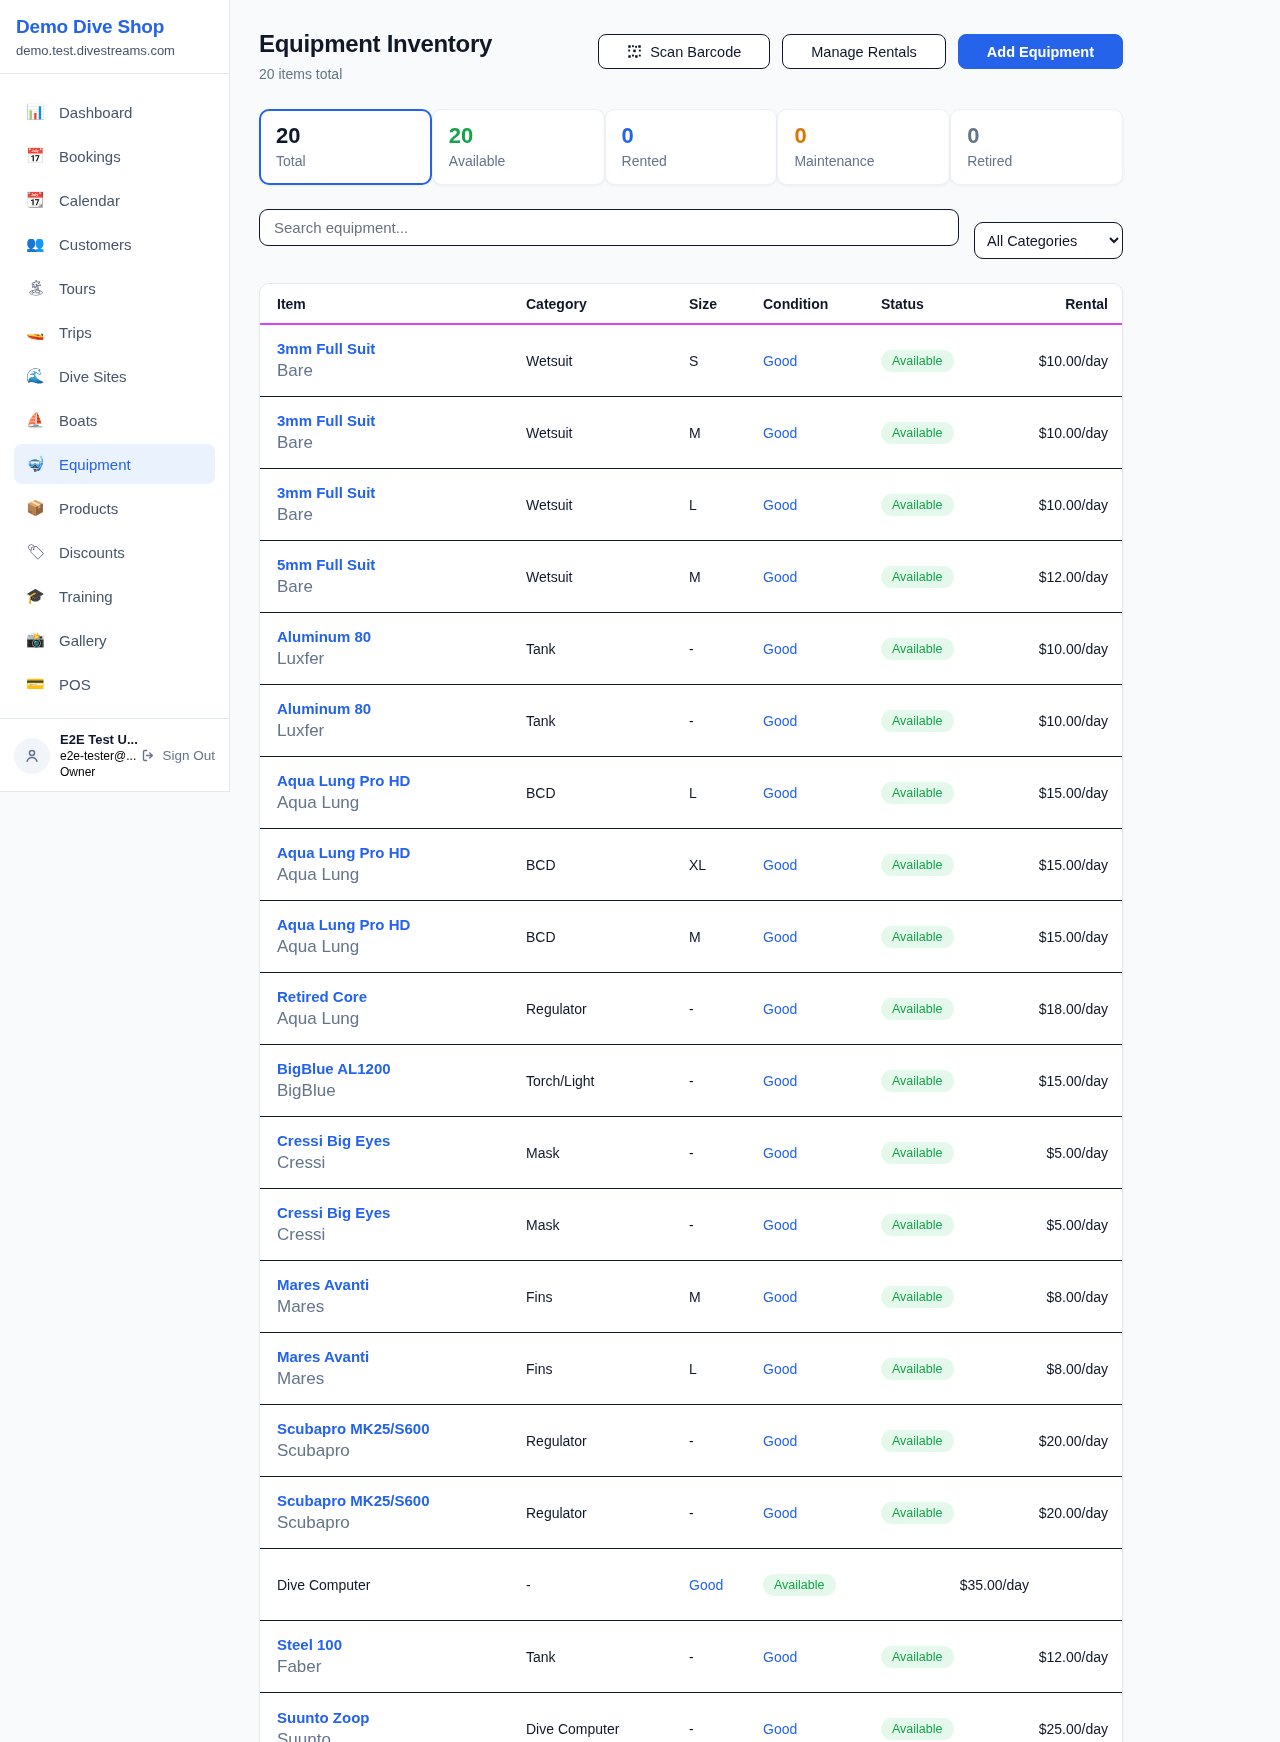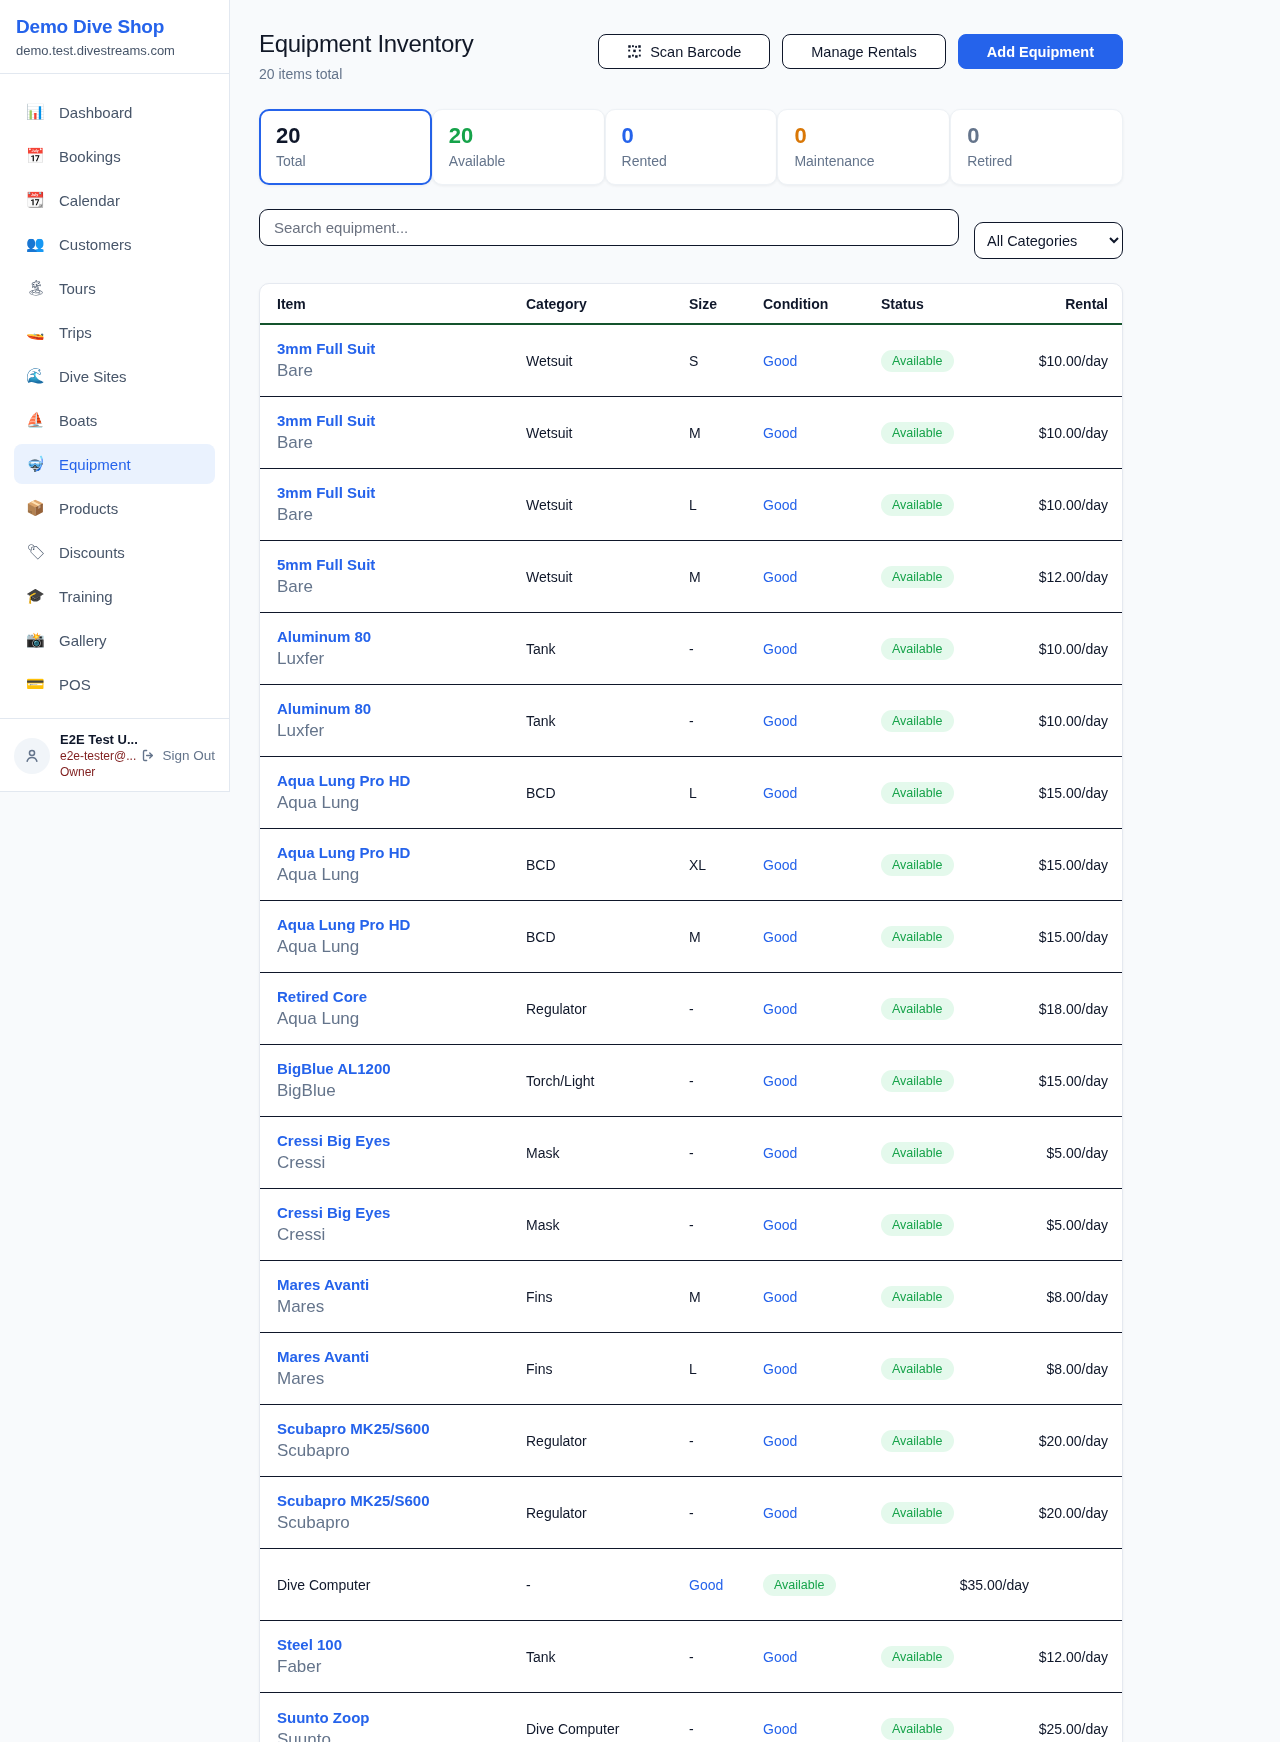--- a/index.html
+++ b/index.html
@@ -38,32 +38,32 @@
     border-top: 1px solid #e2e8f0;
     padding: 13px 14px; display: flex; align-items: center; gap: 10px;
   }
   .avatar {
     width: 36px; height: 36px; border-radius: 50%;
     background: #f1f5f9; display: flex; align-items: center; justify-content: center;
     flex: 0 0 36px;
   }
   .user-meta { flex: 1; min-width: 0; }
   .user-name { font-size: 13px; font-weight: 700; color: #0f172a; white-space: nowrap; }
-  .user-email, .user-role { font-size: 12px; color: #7f1d1d; margin-top: 2px; white-space: nowrap; }
+  .user-email, .user-role { font-size: 12px; color: #000000; margin-top: 2px; white-space: nowrap; }
   .signout {
     display: flex; align-items: center; gap: 6px;
     background: none; border: none; color: #64748b; font-size: 13.5px;
     font-family: inherit; cursor: pointer; padding: 0; white-space: nowrap;
   }
 
   
   main { flex: 1; }
   .content { width: 864px; margin: 0 0 0 29px; }
   .page-head { display: flex; justify-content: space-between; align-items: flex-start; margin-top: 30px; }
-  h1 { font-size: 24px; font-weight: 400; letter-spacing: -.3px; color: #111827; }
+  h1 { font-size: 24px; font-weight: 700; letter-spacing: -.3px; color: #111827; }
   .items-total { font-size: 14px; color: #64748b; margin-top: 8px; }
   .head-actions { display: flex; gap: 12px; margin-top: 4px; }
   .btn {
     height: 35px; padding: 0 28px; border-radius: 8px;
     border: 1.5px solid #0f172a; background: #fff;
     font-size: 14.5px; font-weight: 500; color: #0f172a;
     font-family: inherit; cursor: pointer;
     display: flex; align-items: center; gap: 8px;
   }
   .btn.primary { background: #2563eb; border-color: #2563eb; color: #fff; font-weight: 600; }
@@ -95,21 +95,21 @@
   .table-card {
     margin-top: 24px; background: #fff; border-radius: 10px;
     border: 1px solid #e5e9f0; box-shadow: 0 1px 3px rgba(15,23,42,.05);
     overflow: hidden;
   }
   .grid-row {
     display: grid;
     grid-template-columns: 249px 163px 74px 118px 148px 1fr;
     padding: 0 14px 0 17px; align-items: center;
   }
-  .thead { height: 41px; border-bottom: 2px solid #14532d; }
+  .thead { height: 41px; border-bottom: 2px solid #d946ef; }
   .thead .th { font-size: 14px; font-weight: 700; color: #0f172a; }
   .thead .th:last-child { text-align: right; }
   .trow { height: 72px; border-bottom: 1.5px solid #0f172a; }
   .trow:last-child { border-bottom: none; }
   .c-item a { color: #2563eb; font-size: 15px; font-weight: 700; text-decoration: none; cursor: pointer; }
   .c-brand { font-size: 17px; color: #64748b; margin-top: 3px; }
   .c-cat, .c-size { font-size: 14px; color: #0f172a; }
   .c-cond { font-size: 14px; color: #2563eb; cursor: pointer; }
   .badge {
     display: inline-block; background: #e4f9ec; color: #16a34a;

